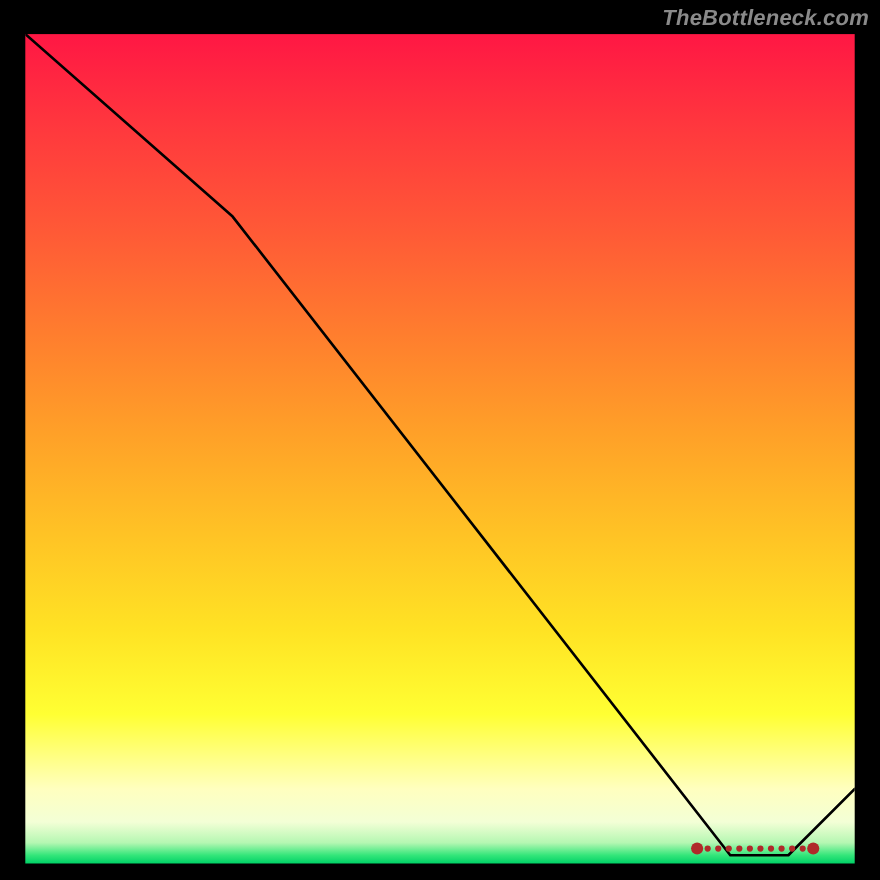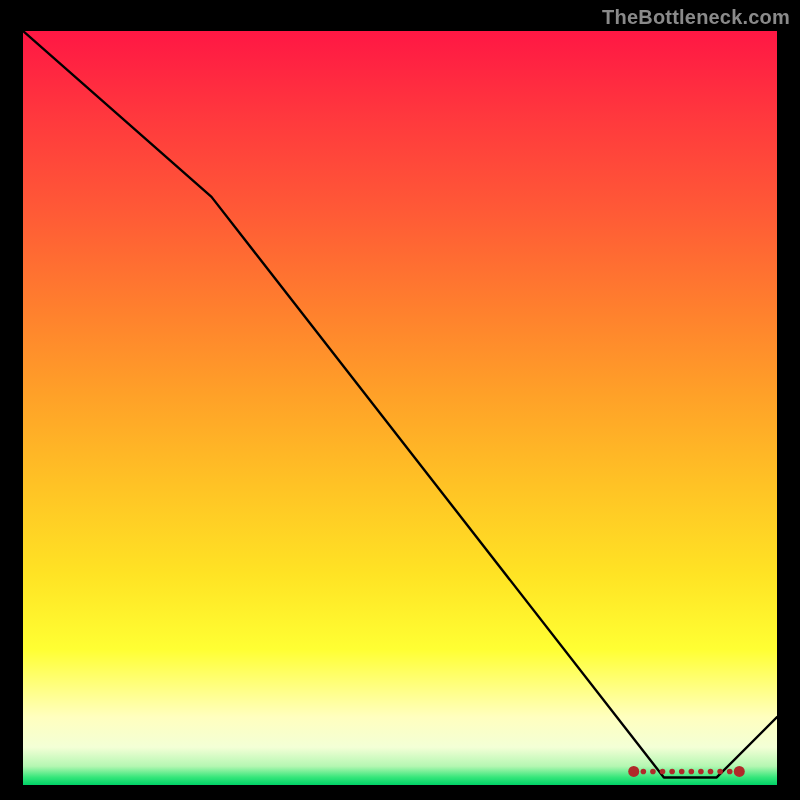--- a/index.html
+++ b/index.html
@@ -12,20 +12,21 @@
   }
   .attribution {
     position: absolute;
     top: 6px;
     right: 10px;
     color: #8a8a8a;
     font-family: Arial, Helvetica, sans-serif;
     font-size: 20px;
     font-weight: 600;
     letter-spacing: 0.2px;
+    font-style: italic;
   }
   .plot {
     position: absolute;
     left: 23px;
     top: 31px;
     width: 754px;
     height: 754px;
     background: linear-gradient(
       to bottom,
       #ff1744 0%,

